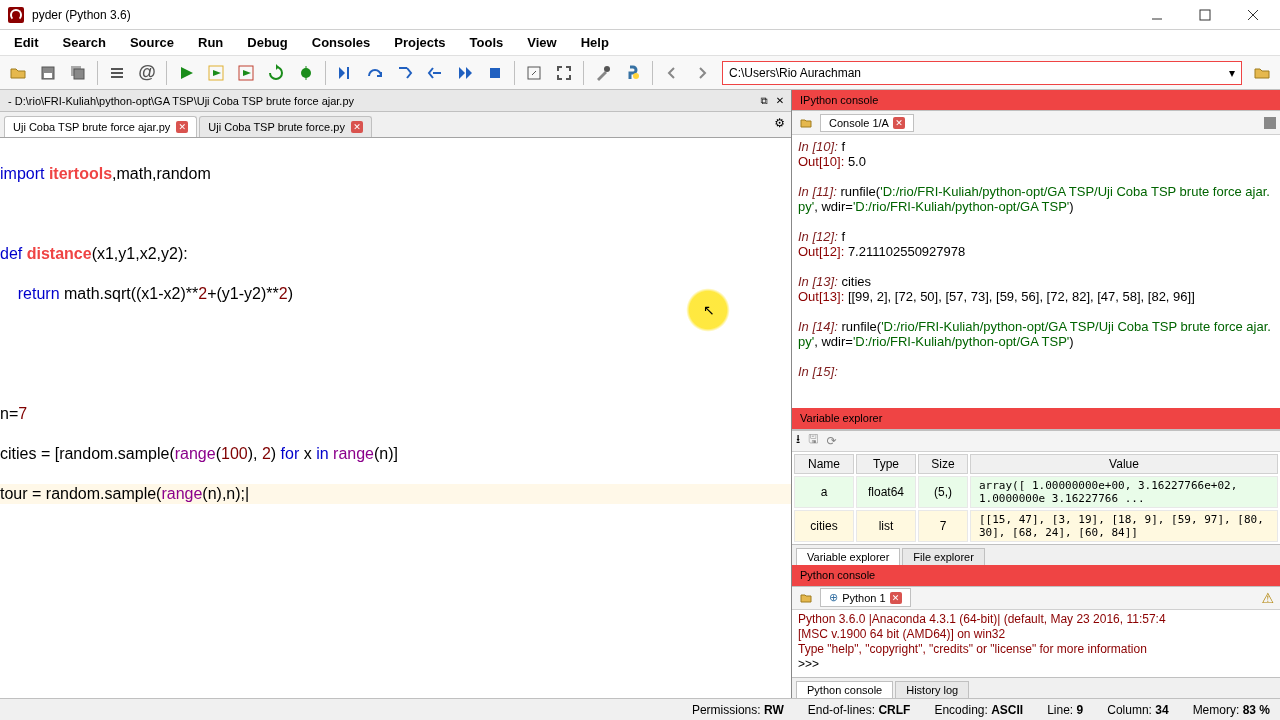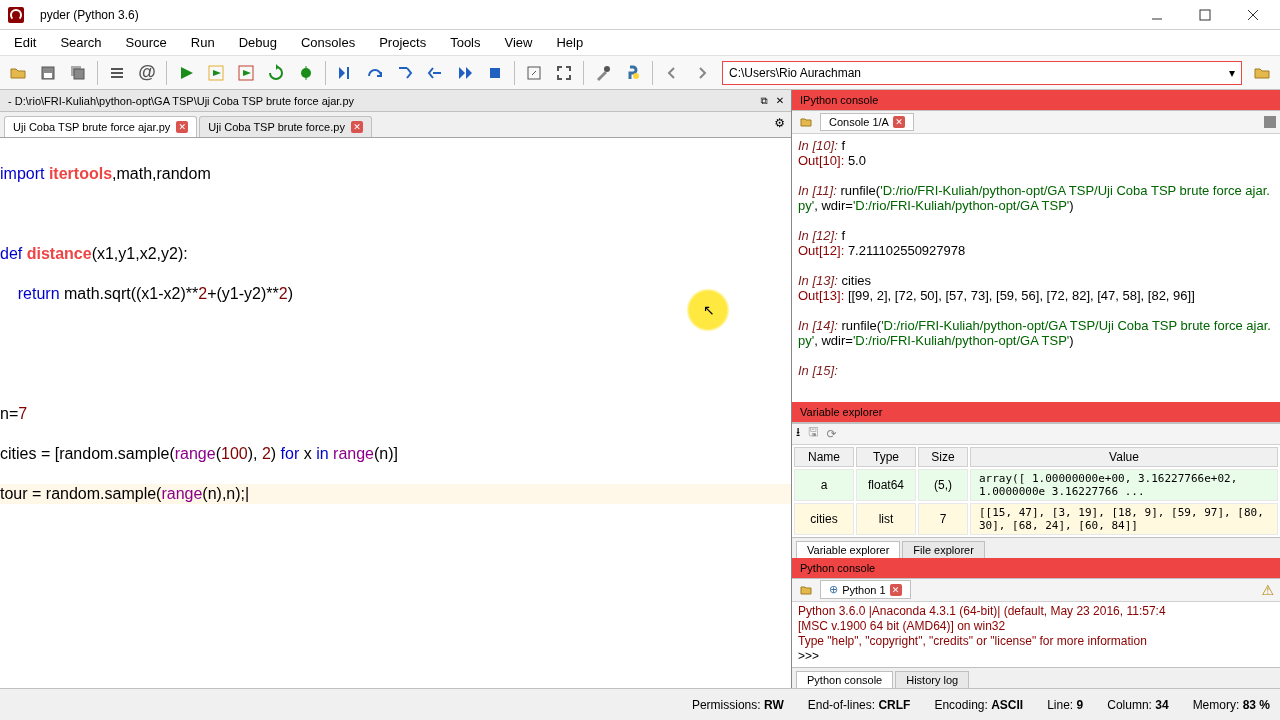--- a/index.html
+++ b/index.html
@@ -1,25 +1,25 @@
 <!DOCTYPE html>
 <html><head>
 <meta charset="utf-8">
 <style>
 * { box-sizing: border-box; margin: 0; padding: 0; font-family: "Segoe UI", Tahoma, sans-serif; }
 body { width: 1280px; height: 720px; overflow: hidden; background: #f0f0f0; font-size: 12px; display: flex; flex-direction: column; }
-.titlebar { height: 30px; background: #fff; display: flex; align-items: center; padding: 0 8px; border-bottom: 1px solid #d0d0d0; gap: 8px; }
+.titlebar { height: 30px; background: #fff; display: flex; align-items: center; padding: 0 8px; border-bottom: 1px solid #d0d0d0; }
 .titlebar .icon { width: 16px; height: 16px; background: #8b0000; border-radius: 2px; margin-right: 8px; display: inline-flex; align-items: center; justify-content: center; }
 .titlebar .icon::before { content: ""; width: 8px; height: 8px; border: 2px solid #fff; border-radius: 50%; border-bottom-color: transparent; }
 .titlebar .title { flex: 1; font-size: 12px; color: #000; }
 .win-controls { display: flex; gap: 18px; margin-right: 4px; }
 .win-btn { width: 30px; height: 20px; display: flex; align-items: center; justify-content: center; cursor: pointer; }
 .win-btn svg { stroke: #333; stroke-width: 1; fill: none; }
 
-.menubar { height: 26px; background: #fff; display: flex; align-items: center; padding: 0 4px; gap: 4px; border-bottom: 1px solid #e0e0e0; }
+.menubar { height: 26px; background: #fff; display: flex; align-items: center; padding: 0 4px; gap: 4px; border-bottom: 1px solid #e0e0e0; font-weight: bold; }
 .menu-item { padding: 4px 10px; cursor: pointer; font-size: 13px; }
 
 .toolbar { height: 34px; background: #f8f8f8; display: flex; align-items: center; padding: 0 4px; gap: 2px; border-bottom: 1px solid #c0c0c0; }
 .tool-btn { width: 28px; height: 28px; display: flex; align-items: center; justify-content: center; cursor: pointer; border: 1px solid transparent; border-radius: 2px; }
 .tool-sep { width: 1px; height: 24px; background: #c0c0c0; margin: 0 3px; }
 .path-box { flex: 1; height: 24px; border: 1px solid #ef4444; background: #fff; padding: 0 6px; display: flex; align-items: center; margin: 0 4px; font-size: 12px; }
 
 .main { flex: 1; display: flex; min-height: 0; }
 .left-pane { width: 792px; display: flex; flex-direction: column; border-right: 1px solid #888; }
 .editor-path { height: 22px; background: #e8e8e8; display: flex; align-items: center; padding: 0 8px; font-size: 11px; border-bottom: 1px solid #c0c0c0; position: relative; }
@@ -55,21 +55,21 @@
 .var-table th { background: #f0f0f0; border: 1px solid #d0d0d0; padding: 2px 6px; font-weight: normal; text-align: center; }
 .var-table td { border: 1px solid #e8e8e8; padding: 2px 8px; text-align: center; }
 .var-table .val { text-align: left; font-family: monospace; font-size: 11px; }
 .var-table tr.arr td { background: #e9fce9; }
 .var-table tr.lst td { background: #fff9e0; }
 .bottom-tabs { height: 22px; background: #f0f0f0; display: flex; align-items: flex-end; border-top: 1px solid #c0c0c0; padding: 0 4px; }
 .bottom-tab { padding: 2px 10px; background: #fff; border: 1px solid #c0c0c0; border-bottom: none; font-size: 11px; margin-right: 2px; cursor: pointer; }
 .bottom-tab.inactive { background: #e8e8e8; }
 .py-console { height: 68px; background: #fff; font-family: "Consolas", monospace; font-size: 12px; line-height: 15px; padding: 2px 6px; overflow: hidden; white-space: pre-wrap; }
 .py-console .hdr { color: #8b0000; }
-.statusbar { height: 32px; background: #f0f0f0; border-top: 1px solid #c0c0c0; display: flex; align-items: center; justify-content: flex-end; padding: 0 10px; gap: 24px; font-size: 12px; }
+.statusbar { height: 22px; background: #f0f0f0; border-top: 1px solid #c0c0c0; display: flex; align-items: center; justify-content: flex-end; padding: 0 10px; gap: 24px; font-size: 12px; }
 .warn-icon { position: absolute; right: 6px; color: #b08000; font-size: 14px; }
 .cursor-hl { position: absolute; width: 44px; height: 44px; background: radial-gradient(circle, #ffe100 0%, #ffe100 60%, transparent 70%); border-radius: 50%; pointer-events: none; opacity: 0.75; }
 .cursor-arrow { position: absolute; font-size: 14px; color: #000; pointer-events: none; }
 </style>
 </head>
 <body>
 
 <div class="titlebar">
   <span class="icon"></span>
   <span class="title">pyder (Python 3.6)</span>

